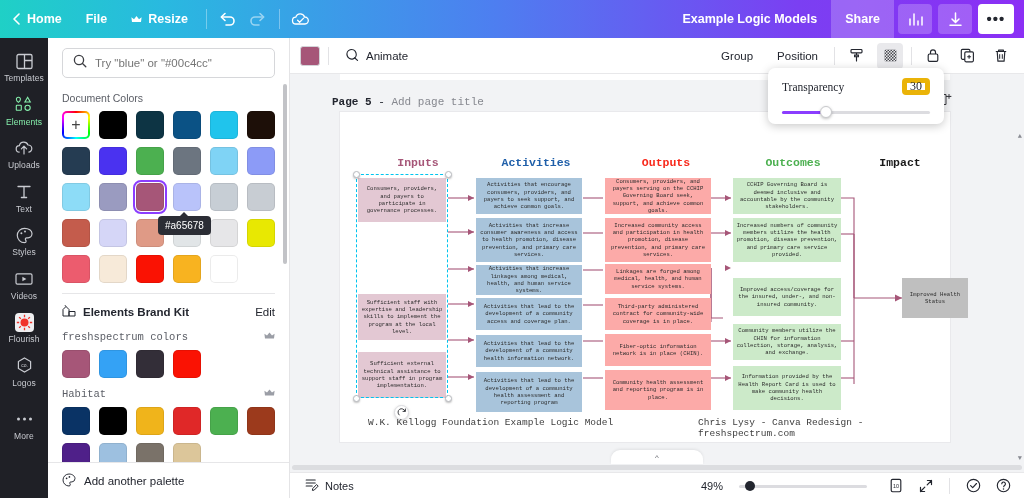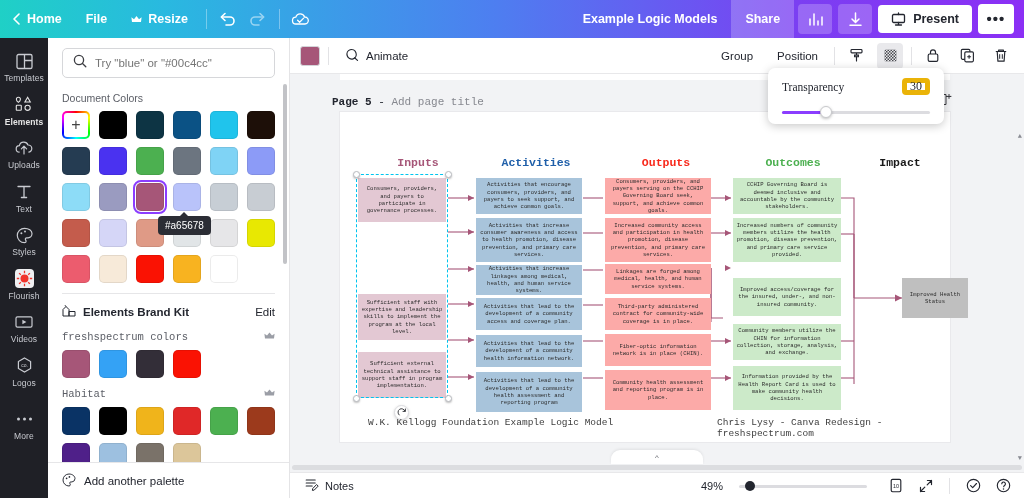--- a/index.html
+++ b/index.html
@@ -54,21 +54,21 @@
   
   .rail {
     position: absolute; left: 0; top: 38px; width: 48px; height: 460px;
     background: #1f2026; display: flex; flex-direction: column;
     align-items: center; padding-top: 6px;
   }
   .rail-item {
     width: 48px; padding: 7px 0 5px; display: flex; flex-direction: column;
     align-items: center; gap: 3px; cursor: pointer; color: #c9cbd1;
   }
-  .rail-item.active { color: #e5e5e5; font-weight: bold; }
+  .rail-item.active { color: #86efac; }
   .rail-label { font-size: 8.5px; line-height: 1; letter-spacing: .1px; }
   .rail-ico { width: 20px; height: 20px; display: flex; align-items: center; justify-content: center; }
 
   
   .panel {
     position: absolute; left: 48px; top: 38px; width: 242px; height: 460px;
     background: #fff; border-right: 1px solid #e4e4e6;
     display: flex; flex-direction: column;
   }
   .panel-scroll { flex: 1; overflow: hidden; position: relative; padding: 10px 14px 0 14px; }
@@ -292,29 +292,20 @@
     <div class="pill-icon">
       <svg width="15" height="15" viewBox="0 0 15 15">
           <path d="M2 13V7M6 13V2M10 13V9M14 13V5" stroke="#fff" stroke-width="1.5" stroke-linecap="round"></path>
         </svg>
     </div>
     <div class="pill-icon">
       <svg width="15" height="15" viewBox="0 0 15 15">
           <path d="M7.5 1v9M4 7l3.5 3.5L11 7M2 13.3h11" stroke="#fff" stroke-width="1.5" fill="none" stroke-linecap="round" stroke-linejoin="round"></path>
         </svg>
     </div>
-    <div class="present-btn">
-      <span class="tb-icon">
-        <svg width="15" height="14" viewBox="0 0 15 14">
-            <rect x="1.5" y="2.5" width="12" height="8" rx="1.2" stroke="#23262f" stroke-width="1.3" fill="none"></rect>
-            <path d="M7.5 10.5V13M4.5 13h6M7.5 1v1.5" stroke="#23262f" stroke-width="1.3" stroke-linecap="round"></path>
-          </svg>
-      </span>
-      <span>Present</span>
-    </div>
     <div class="more-btn">•••</div>
   </div>
 
   <div class="rail">
 
     <div class="rail-item">
       <span class="rail-ico">
         <svg width="17" height="17" viewBox="0 0 17 17">
             <rect x="1" y="1.5" width="15" height="14" rx="1.6" stroke="currentColor" stroke-width="1.3" fill="none"></rect>
             <path d="M8.5 1.5v14M8.5 7.5H16" stroke="currentColor" stroke-width="1.3"></path>
@@ -356,43 +347,43 @@
 
     <div class="rail-item">
       <span class="rail-ico">
         <svg width="17" height="17" viewBox="0 0 17 17">
             <path d="M8.5 1.3a7.2 7.2 0 000 14.4c1 0 1.6-.7 1.6-1.5 0-.9-.8-1.3-.8-2.1 0-.7.6-1.2 1.4-1.2h1.4A4.2 4.2 0 0016 6.6C16 3.6 12.7 1.3 8.5 1.3z" stroke="currentColor" stroke-width="1.2" fill="none"></path>
             <circle cx="5.4" cy="6.2" r="1" fill="currentColor"></circle>
             <circle cx="9" cy="4.6" r="1" fill="currentColor"></circle>
           </svg>
       </span>
       <span class="rail-label">Styles</span>
+    </div>
+
+    <div class="rail-item">
+      <span class="rail-ico">
+        <svg width="18" height="14" viewBox="0 0 18 14">
+            <rect x="1" y="1.8" width="16" height="10.4" rx="1.4" stroke="currentColor" stroke-width="1.2" fill="none"></rect>
+            <path d="M7.4 4.8l4 2.2-4 2.2z" fill="currentColor"></path>
+          </svg>
+      </span>
+      <span class="rail-label">Videos</span>
     </div>
 
     <div class="rail-item">
       <span class="rail-ico">
         <svg width="19" height="19" viewBox="0 0 19 19">
             <rect x="0" y="0" width="19" height="19" rx="4" fill="#efeff1"></rect>
             <circle cx="9.5" cy="9.5" r="4" fill="#f0342c"></circle>
             <g stroke="#f0342c" stroke-width="1.3">
               <path d="M9.5 1.8v2.4M9.5 14.8v2.4M1.8 9.5h2.4M14.8 9.5h2.4M4.1 4.1l1.7 1.7M13.2 13.2l1.7 1.7M14.9 4.1l-1.7 1.7M5.8 13.2l-1.7 1.7"></path>
             </g>
           </svg>
       </span>
       <span class="rail-label">Flourish</span>
-    </div>
-
-    <div class="rail-item">
-      <span class="rail-ico">
-        <svg width="18" height="14" viewBox="0 0 18 14">
-            <rect x="1" y="1.8" width="16" height="10.4" rx="1.4" stroke="currentColor" stroke-width="1.2" fill="none"></rect>
-            <path d="M7.4 4.8l4 2.2-4 2.2z" fill="currentColor"></path>
-          </svg>
-      </span>
-      <span class="rail-label">Videos</span>
     </div>
 
     <div class="rail-item">
       <span class="rail-ico">
         <svg width="17" height="17" viewBox="0 0 17 17">
             <path d="M8.5 1l6.1 3.5v7L8.5 15 2.4 11.5v-7z" stroke="currentColor" stroke-width="1.2" fill="none"></path>
             <text x="8.5" y="10.3" font-size="5" fill="currentColor" text-anchor="middle" font-family="Liberation Sans">co.</text>
           </svg>
       </span>
       <span class="rail-label">Logos</span>
@@ -696,21 +687,21 @@
       <div class="handle" style="left:13px;  top:283px;"></div>
       <div class="handle" style="left:105px; top:283px;"></div>
       <div class="rot-icon" style="left:54px; top:293px;">
         <svg width="10" height="10" viewBox="0 0 10 10">
             <path d="M8 3.2A3.6 3.6 0 102.2 7" stroke="#3c3d42" stroke-width="1" fill="none" stroke-linecap="round"></path>
             <path d="M8.4 1v2.4H6" stroke="#3c3d42" stroke-width="1" fill="none" stroke-linecap="round" stroke-linejoin="round"></path>
           </svg>
       </div>
 
       <div class="caption" style="left:28px;  top:305px;">W.K. Kellogg Foundation Example Logic Model</div>
-      <div class="caption" style="left:377px; top:305px;">Chris Lysy - Canva Redesign - freshspectrum.com</div>
+      <div class="caption" style="left:358px; top:305px;">Chris Lysy - Canva Redesign - freshspectrum.com</div>
     </div>
 
     <div class="vscroll">
       <div class="vscroll-arrow" style="top:-22px;">▲</div>
       <div class="vscroll-arrow" style="top:300px;">▼</div>
     </div>
   </div>
 
   <div class="page-nav-tab">
     <div class="nav-tab-shape">^</div>

